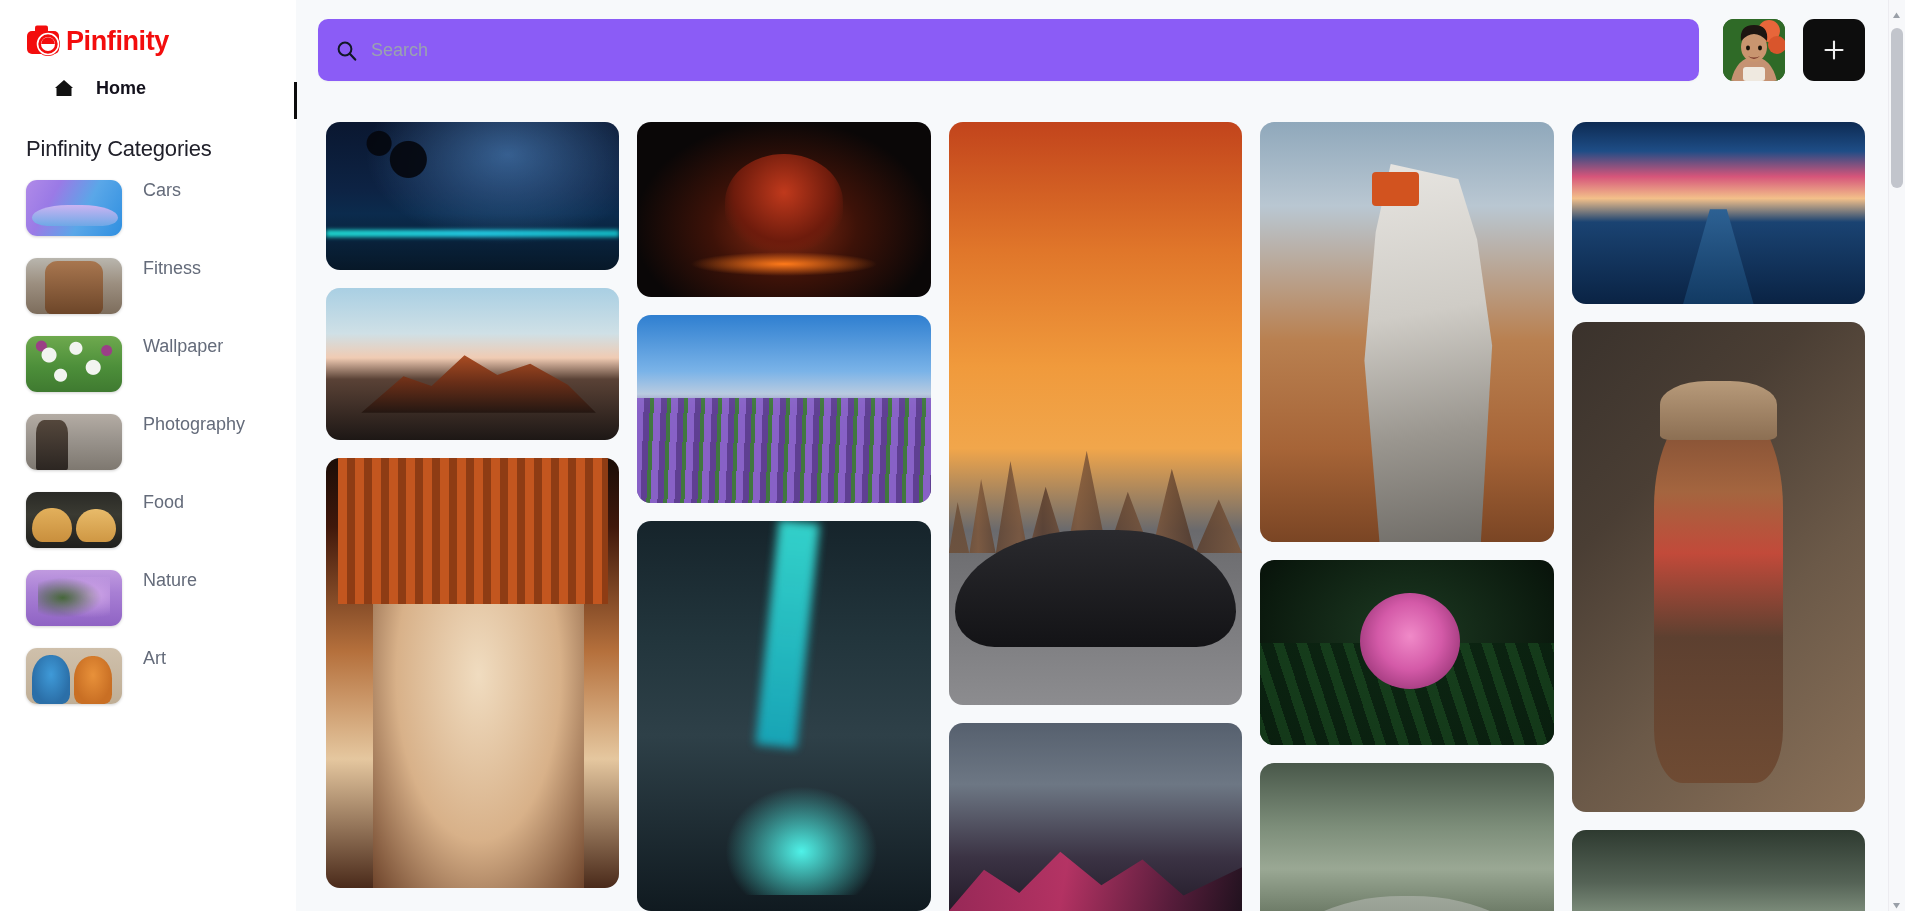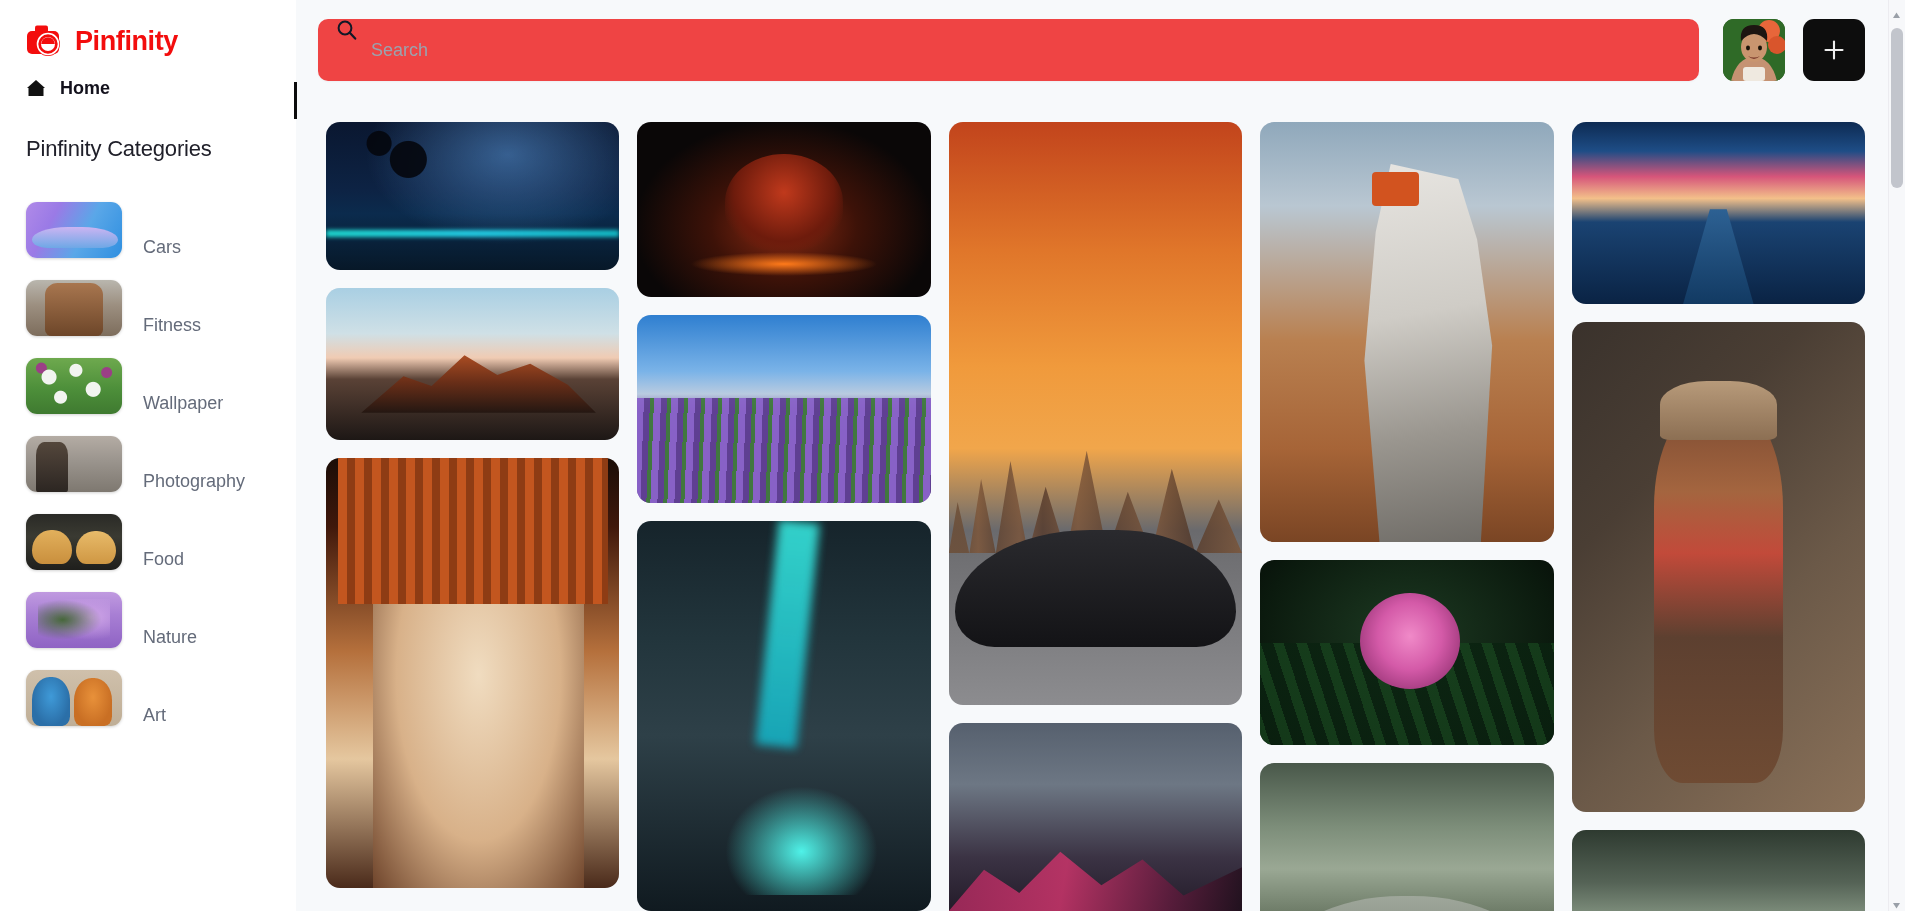--- a/index.html
+++ b/index.html
@@ -13,44 +13,45 @@
 
   
   .sidebar {
     width: 296px; height: 911px;
     background: #ffffff;
     flex: 0 0 296px;
     position: relative;
     overflow: hidden;
   }
   .brand {
-    display: flex; align-items: center; gap: 9px;
+    display: flex; align-items: center; 
     padding: 22px 0 0 26px;
     height: 60px;
   }
   .brand-logo { width: 40px; height: 34px; position: relative; display:block; }
   .brand-name {
     font-size: 27px; font-weight: bold; color: #f30d0d;
     letter-spacing: -0.4px; line-height: 1;
   }
   .nav-home {
-    display: flex; align-items: center; gap: 14px;
+    display: flex; align-items: center; gap: 22px;
     padding: 14px 0 0 26px;
     height: 42px;
+    margin-left: 28px;
   }
   .nav-home .home-ico { width: 20px; height: 18px; display:block; }
   .nav-home-label { font-size: 18px; font-weight: bold; color: #13111c; }
 
   .discover-title {
     font-size: 22px; color: #20202a; font-weight: normal;
     padding: 34px 0 0 26px; letter-spacing: -0.2px;
   }
   .cat-list { margin-top: 18px; }
   .cat-item {
-    display: flex; align-items: flex-end; gap: 21px;
+    display: flex; align-items: flex-start; gap: 21px;
     padding: 0 0 0 26px; height: 78px;
     cursor: pointer;
   }
   .cat-thumb {
     width: 96px; height: 56px; border-radius: 11px;
     flex: 0 0 96px;
     background-size: cover; background-position: center;
     box-shadow: 0 1px 3px rgba(0,0,0,.18);
     position: relative; overflow: hidden;
   }
@@ -71,22 +72,22 @@
   .main {
     flex: 1 1 auto; height: 911px;
     background: #f7f9fb;
     position: relative; overflow: hidden;
   }
   .topbar {
     height: 100px; display: flex; align-items: center;
     padding: 0 40px 0 22px; gap: 0;
   }
   .search-wrap {
-    flex: 1 1 auto; height: 62px; background: #ef4444;
-    border-radius: 10px; display: flex; 
+    flex: 1 1 auto; height: 62px; background: #8b5cf6;
+    border-radius: 10px; display: flex; align-items: center;
     padding: 0 18px; gap: 14px; margin-right: 24px;
     box-shadow: 0 1px 2px rgba(16,24,40,.04);
   }
   .search-ico { width: 21px; height: 21px; flex: 0 0 21px; display:block; }
   .search-input {
     border: 0; outline: none; background: transparent;
     font-size: 18px; color: #111827; width: 100%;
     font-family: "Liberation Sans", sans-serif;
   }
   .search-input::placeholder { color: #9aa3af; }

